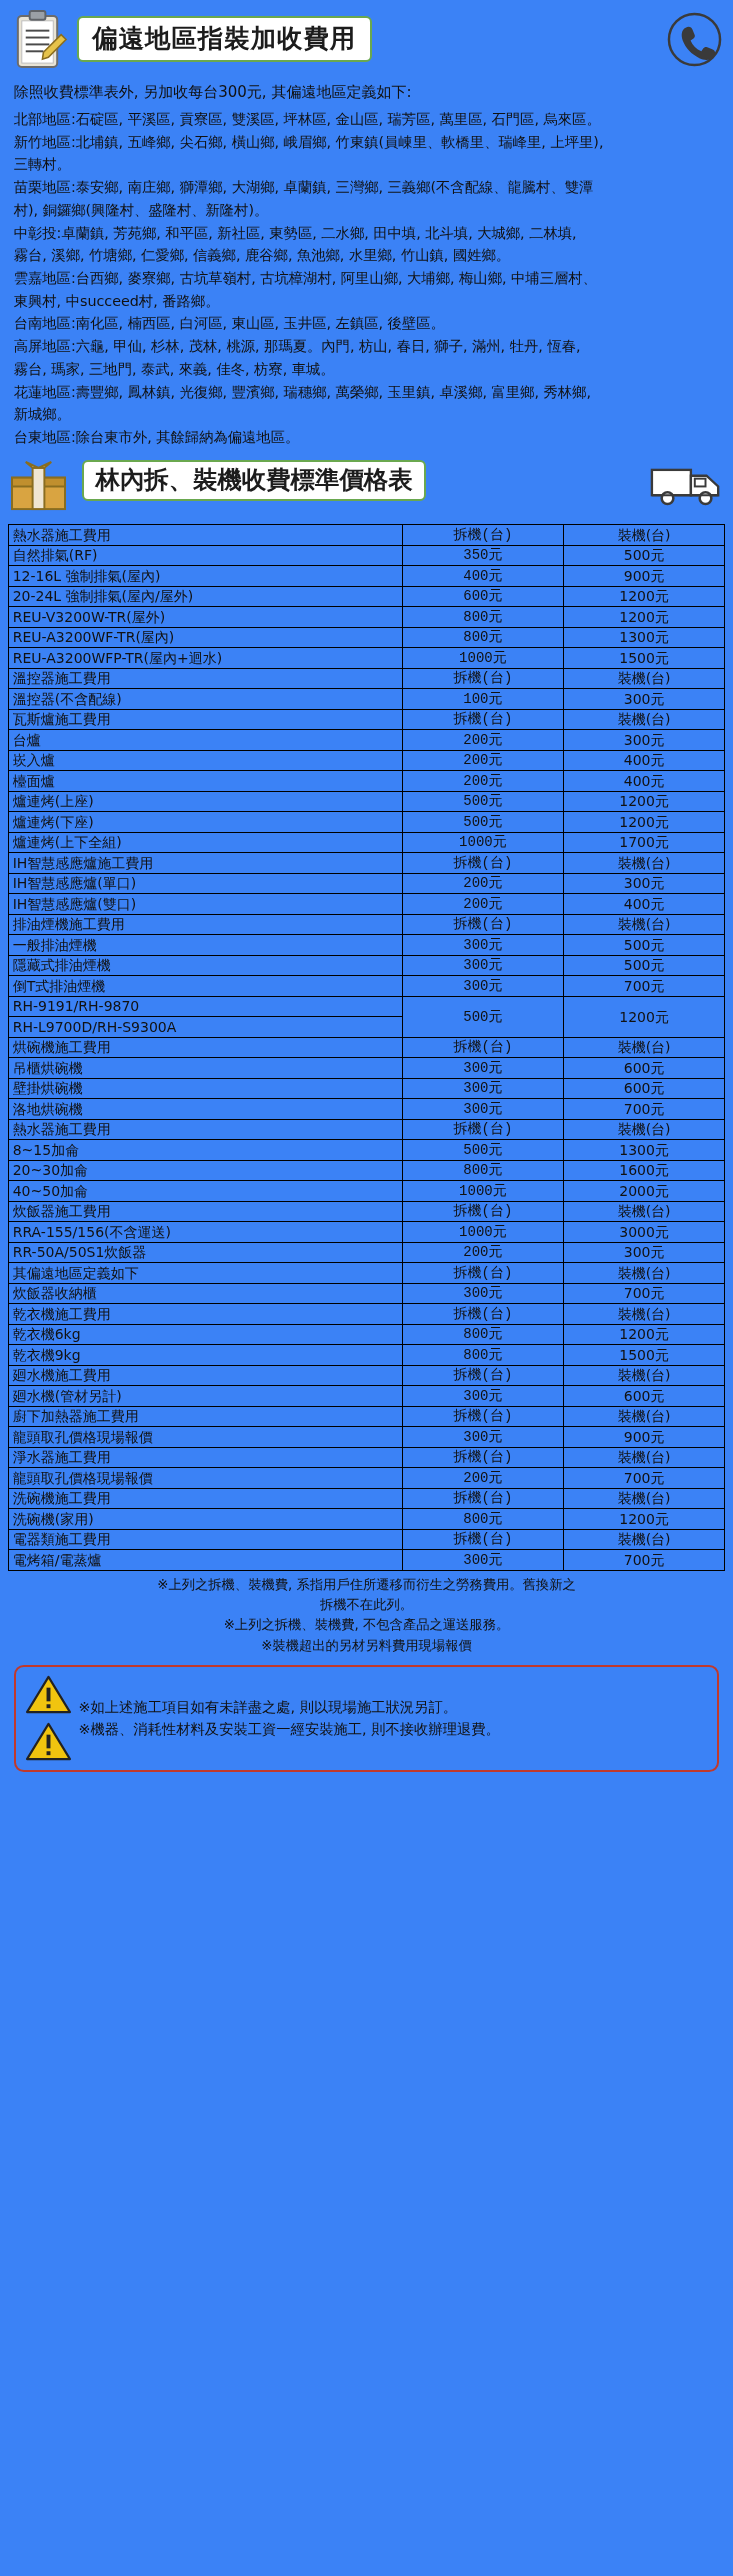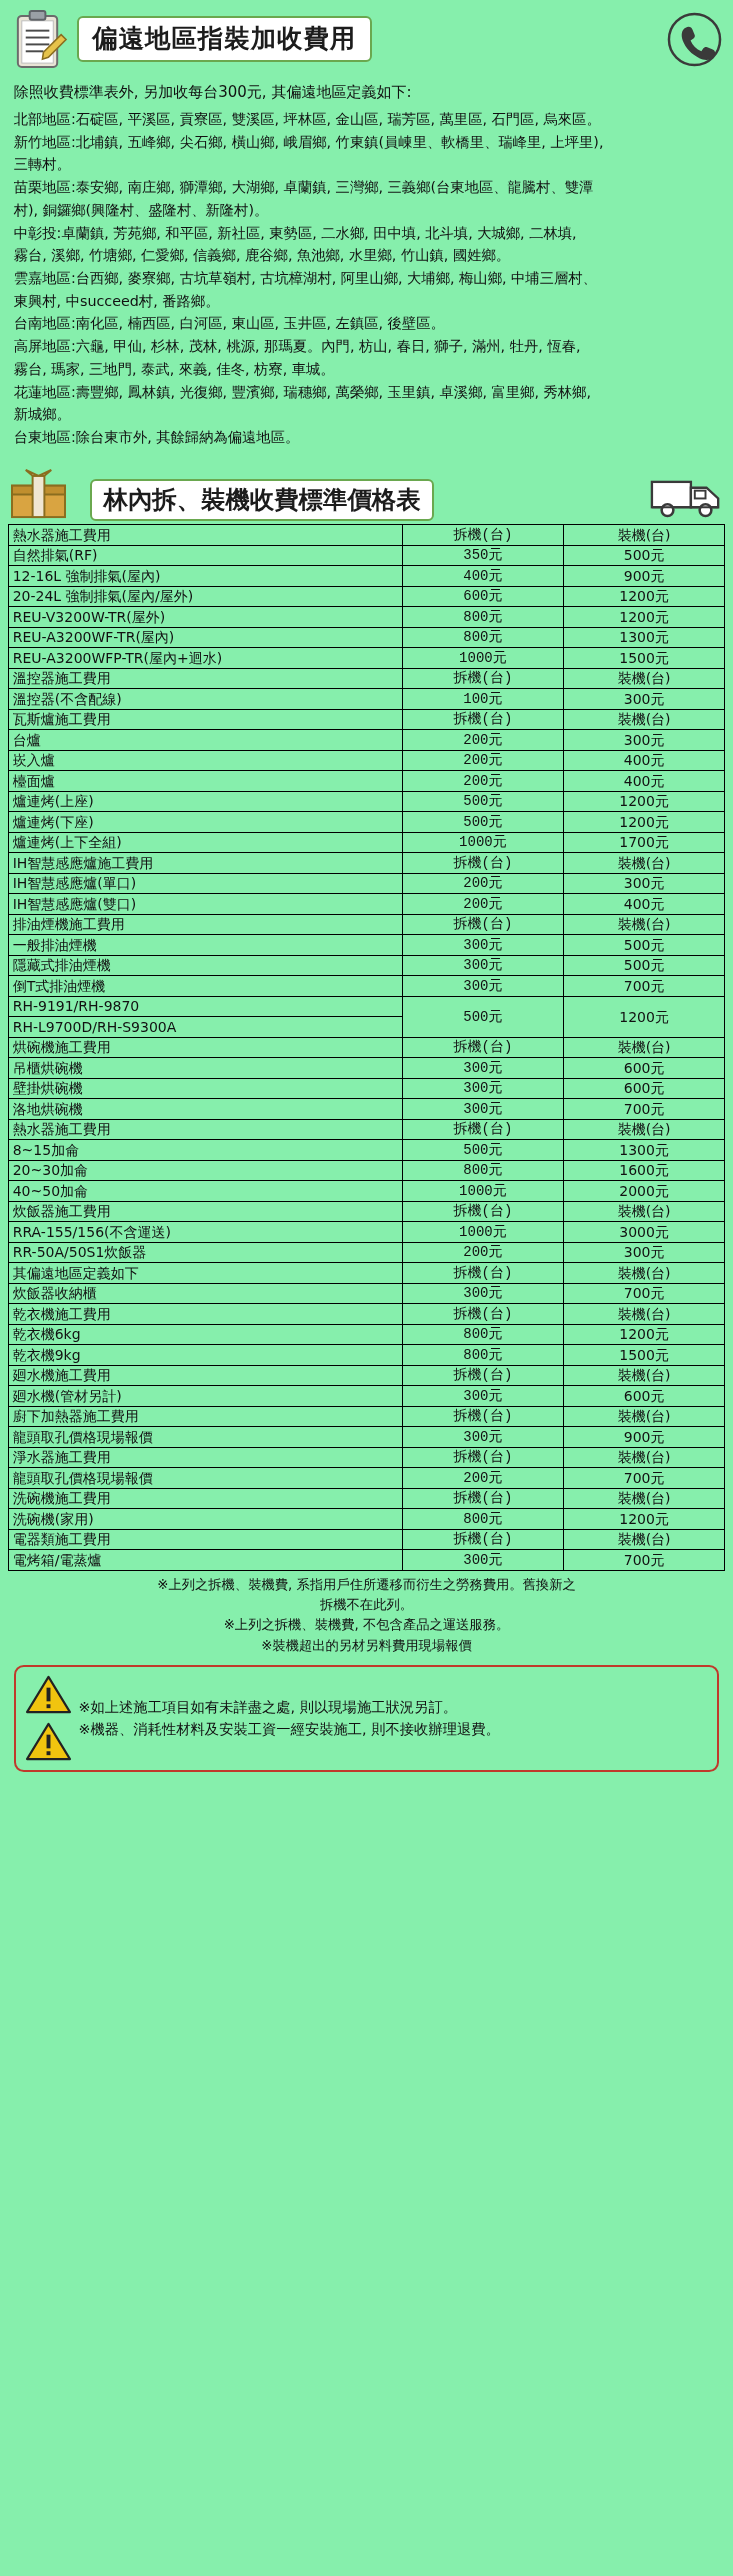--- a/index.html
+++ b/index.html
@@ -5,21 +5,21 @@
   * { box-sizing: border-box; }
   html, body {
     margin: 0; padding: 0;
     background: #ffffff;
     font-family: "DejaVu Sans", "Liberation Sans", sans-serif;
   }
   .page {
     width: 733px;
     min-height: 2576px;
     position: relative;
-    background: #86efac;
+    background: #3b82f6;
     padding: 0;
   }
 
   
   .sec1 {
     padding: 7.8px 9.8px 3.9px 9.8px;
   }
   .sec1-head {
     display: flex;
     align-items: center;
@@ -55,22 +55,22 @@
     line-height: 1.52;
     color: #111;
     margin: 0 0 1px 0;
     text-align: justify;
   }
 
   
   .sec2 { padding: 5.9px 7.8px 0 7.8px; }
   .sec2-head {
     display: flex;
-    align-items: flex-end;
-    gap: 21px;
+    align-items: flex-start;
+    gap: 13px;
     height: 61px;
   }
   .box-icon { width: 61px; height: 53px; flex: 0 0 61px; position: relative; }
   .sec2-title-box {
     border: 2px solid #6aa84f;
     border-radius: 5.9px;
     padding: 2.9px 11.7px;
     background: #fff;
   }
   .sec2-title {
@@ -161,21 +161,21 @@
           <path d="M20 17 c3 -2 6 -1 7 2 l2 5 c1 2 0 3 -1 4 l-3 2 c2 5 6 9 11 11 l2 -3 c1 -1 2 -2 4 -1 l5 2 c3 1 4 4 2 7 -3 4 -9 5 -15 2 -8 -4 -14 -10 -17 -18 -2 -6 -1 -11 3 -13 z" fill="#3a3a3a"></path>
         </svg>
       </span>
     </div>
 
     <div class="sec1-body">
       <div class="sec1-lead">除照收費標準表外, 另加收每台300元, 其偏遠地區定義如下:</div>
       <div class="area-block">北部地區:石碇區, 平溪區, 貢寮區, 雙溪區, 坪林區, 金山區, 瑞芳區, 萬里區, 石門區, 烏來區。</div>
       <div class="area-block">新竹地區:北埔鎮, 五峰鄉, 尖石鄉, 橫山鄉, 峨眉鄉, 竹東鎮(員崠里、軟橋里、瑞峰里, 上坪里),</div>
       <div class="area-block">三轉村。</div>
-      <div class="area-block">苗栗地區:泰安鄉, 南庄鄉, 獅潭鄉, 大湖鄉, 卓蘭鎮, 三灣鄉, 三義鄉(台東地區、龍騰村、雙潭</div>
+      <div class="area-block">苗栗地區:泰安鄉, 南庄鄉, 獅潭鄉, 大湖鄉, 卓蘭鎮, 三灣鄉, 三義鄉(不含配線、龍騰村、雙潭</div>
       <div class="area-block">村), 銅鑼鄉(興隆村、盛隆村、新隆村)。</div>
       <div class="area-block">中彰投:卓蘭鎮, 芳苑鄉, 和平區, 新社區, 東勢區, 二水鄉, 田中填, 北斗填, 大城鄉, 二林填,</div>
       <div class="area-block">霧台, 溪鄉, 竹塘鄉, 仁愛鄉, 信義鄉, 鹿谷鄉, 魚池鄉, 水里鄉, 竹山鎮, 國姓鄉。</div>
       <div class="area-block">雲嘉地區:台西鄉, 麥寮鄉, 古坑草嶺村, 古坑樟湖村, 阿里山鄉, 大埔鄉, 梅山鄉, 中埔三層村、</div>
       <div class="area-block">東興村, 中succeed村, 番路鄉。</div>
       <div class="area-block">台南地區:南化區, 楠西區, 白河區, 東山區, 玉井區, 左鎮區, 後壁區。</div>
       <div class="area-block">高屏地區:六龜, 甲仙, 杉林, 茂林, 桃源, 那瑪夏。內門, 枋山, 春日, 獅子, 滿州, 牡丹, 恆春,</div>
       <div class="area-block">霧台, 瑪家, 三地門, 泰武, 來義, 佳冬, 枋寮, 車城。</div>
       <div class="area-block">花蓮地區:壽豐鄉, 鳳林鎮, 光復鄉, 豐濱鄉, 瑞穗鄉, 萬榮鄉, 玉里鎮, 卓溪鄉, 富里鄉, 秀林鄉,</div>
       <div class="area-block">新城鄉。</div>

